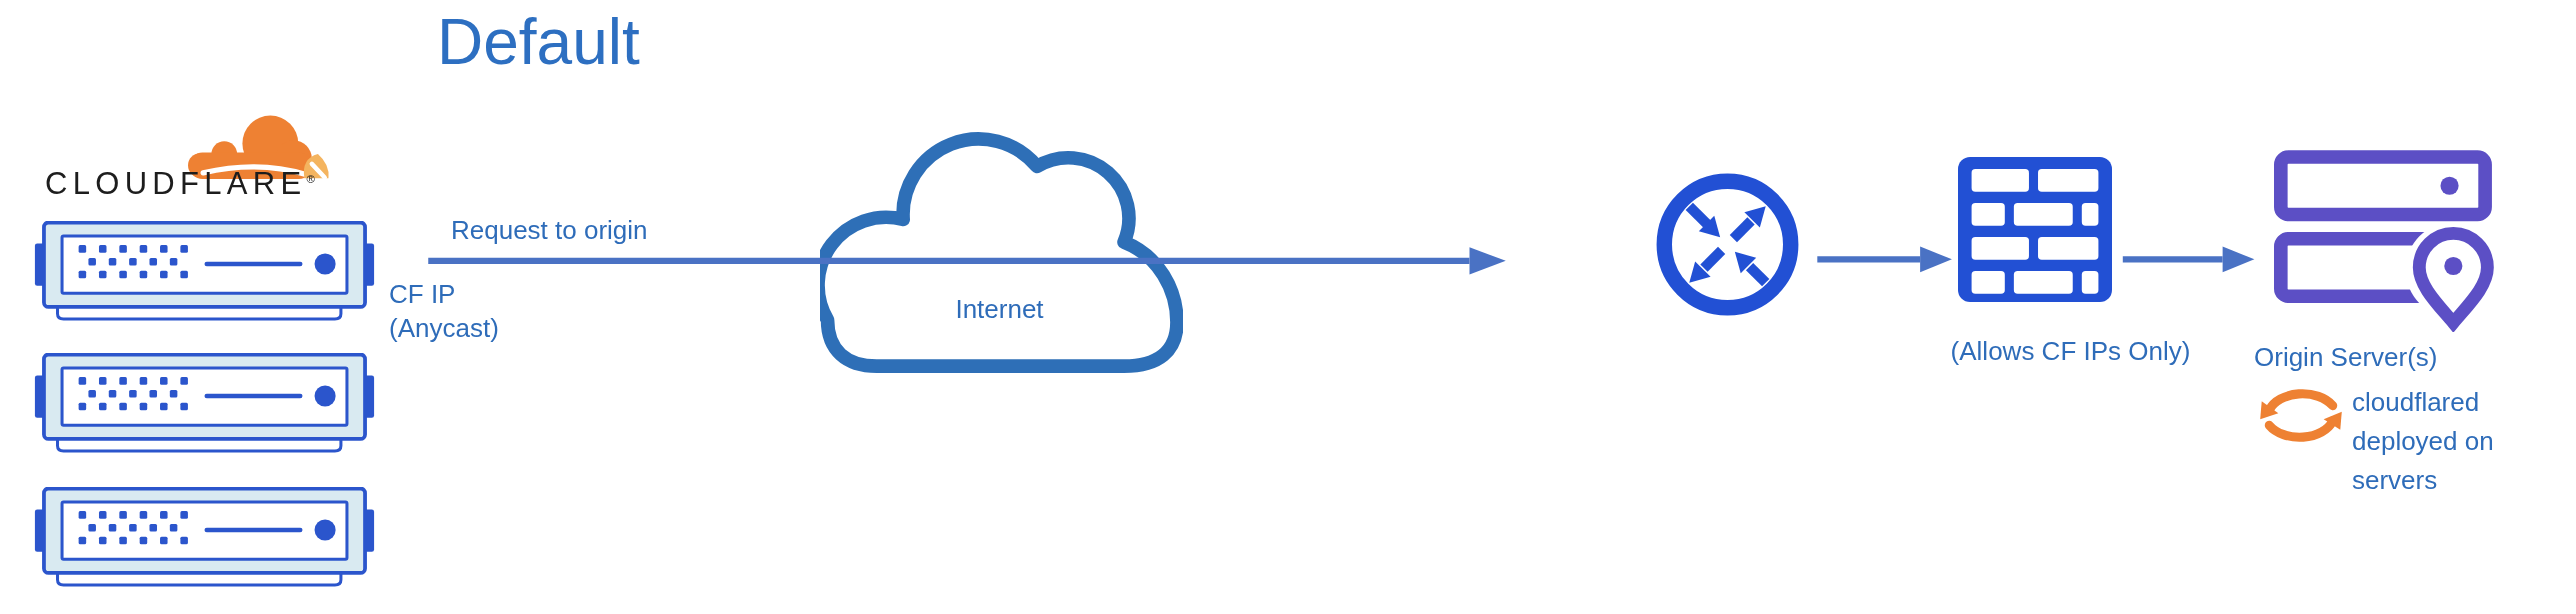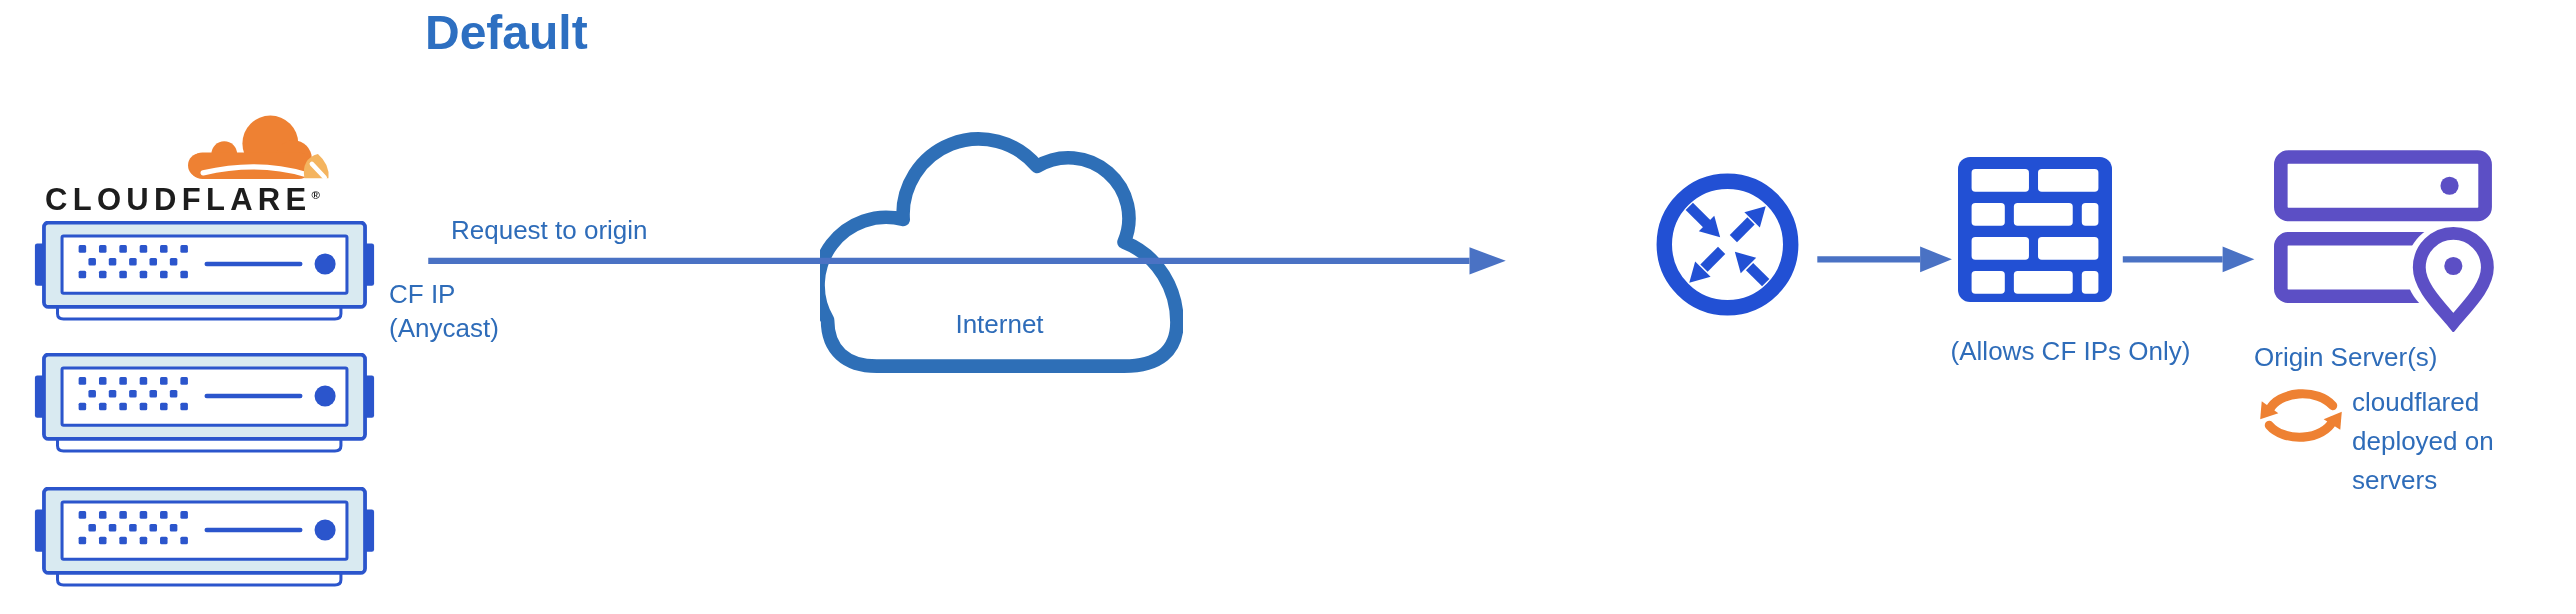--- a/index.html
+++ b/index.html
@@ -11,27 +11,27 @@
   .abs{position:absolute;}
   .lbl{color:var(--label-blue);font-size:26px;line-height:1.32;white-space:nowrap;}
   .center{text-align:center;}
   
   .ib{fill:var(--icon-blue);}          .ibs{stroke:var(--icon-blue);fill:none;}
   .sb{fill:var(--server-blue);}        .sbs{stroke:var(--server-blue);}
   .pu{fill:var(--purple);}             .pus{stroke:var(--purple);fill:#fff;}
   .org{fill:var(--orange);}            .orgs{stroke:var(--orange);fill:none;}
   .lns{stroke:var(--line-blue);}       .lnf{fill:var(--line-blue);}
   .white{fill:#fff;}
-  #title{left:425px;top:4.5px;font-size:48px;font-weight:700;color:var(--title-blue);}
-  #wordmark{left:45px;top:182px;font-size:31px;font-weight:bold;letter-spacing:5.3px;color:var(--wordmark-dark);white-space:nowrap;}
+  #title{left:437px;top:4.5px;font-size:64px;font-weight:400;color:var(--title-blue);}
+  #wordmark{left:45px;top:166px;font-size:31px;font-weight:normal;letter-spacing:5.3px;color:var(--wordmark-dark);white-space:nowrap;}
   #wordmark sup{font-size:11.4px;letter-spacing:0;}
   .server{left:34px;width:341px;height:101px;}
   #request-label{left:451px;top:213px;}
   #cfip-label{left:389px;top:277px;}
-  #internet-label{left:848px;top:307px;width:303px;}
+  #internet-label{left:848px;top:292px;width:303px;}
   #cpe-label{left:1535px;top:338px;}
   #fw-label{left:1922px;top:334px;width:297px;}
   #origin-label{left:2254px;top:340px;}
   #cloudflared-label{left:2352px;top:383px;line-height:1.5;}
 </style>
 </head>
 <body>
 
 <div id="title" class="abs">Default</div>
 

